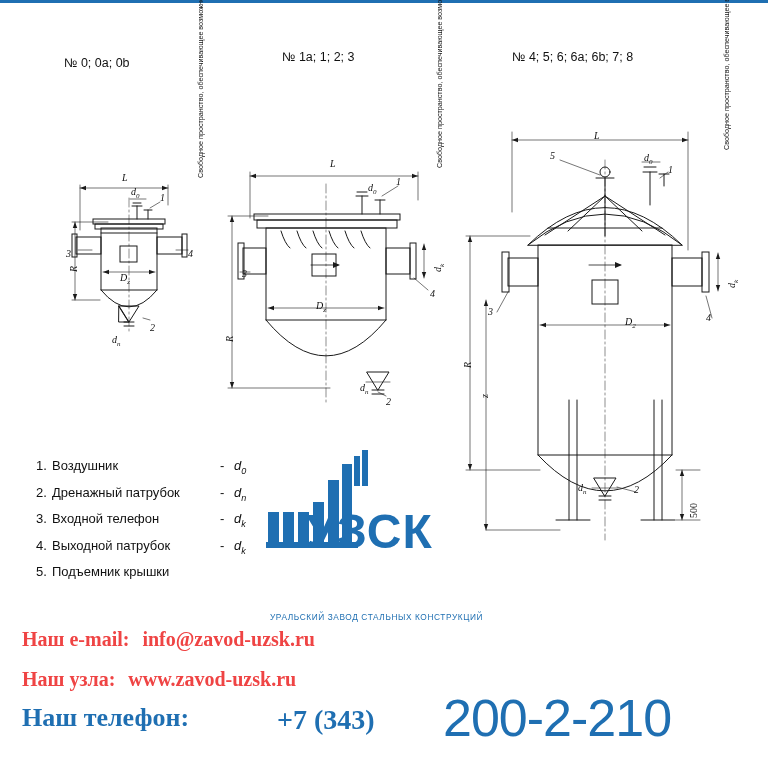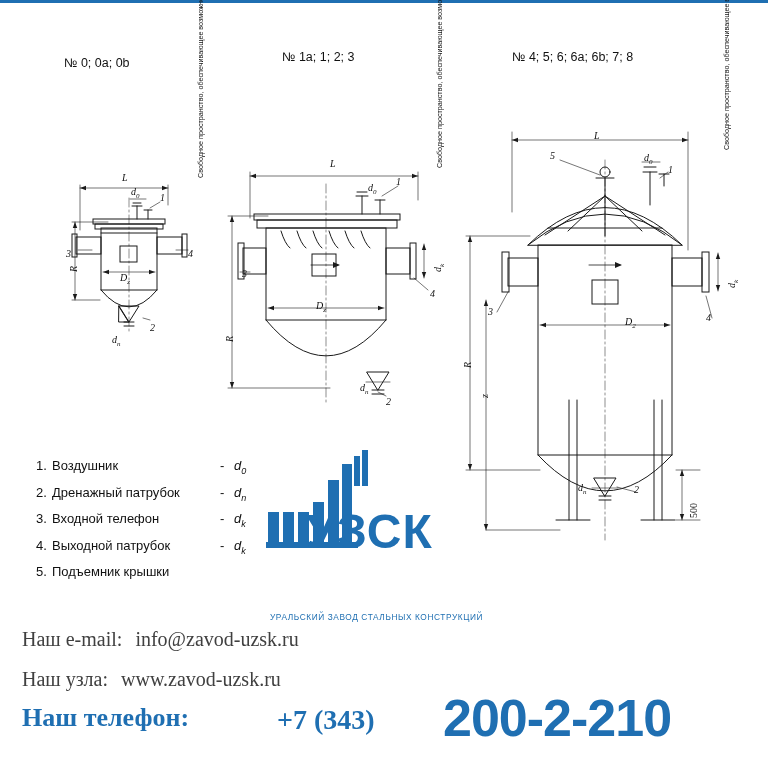--- a/index.html
+++ b/index.html
@@ -54,41 +54,41 @@
   }
   .logo-sub{
     position:absolute;left:12px;top:114px;
     font-size:8.3px;color:#1f6fb2;letter-spacing:0.6px;
     font-family:"Liberation Sans", sans-serif;
     margin-top:48px;
   }
   .contact{
     position:absolute;left:22px;
     font-family:"Liberation Serif", serif;
-    color:#404040;
-    font-weight:normal;
+    color:#ef4444;
+    font-weight:bold;
     font-size:20px;
     white-space:nowrap;
   }
   .c-mail{top:628px;}
   .c-site{top:668px;}
   .c-phone-label{
     position:absolute;left:22px;top:703px;
     font-family:"Liberation Serif", serif;
     color:#1f6fb2;font-weight:bold;font-size:26px;white-space:nowrap;
   }
   .c-code{
     position:absolute;left:277px;top:704px;
     font-family:"Liberation Serif", serif;
     color:#1f6fb2;font-weight:bold;font-size:28px;white-space:nowrap;
   }
   .c-number{
     position:absolute;left:443px;top:688px;
     font-family:"Liberation Sans", sans-serif;
-    color:#1f6fb2;font-weight:bold;font-size:52px;letter-spacing:-1px;white-space:nowrap;
+    color:#1f6fb2;font-weight:normal;font-size:52px;letter-spacing:-1px;white-space:nowrap;
   }
   .lbl{
     position:absolute;font-size:10px;color:#111;white-space:nowrap;
     font-family:"Liberation Serif", serif;font-style:italic;
   }
   .lbl sub{font-size:7px;font-style:italic;}
   .lbl-up{
     position:absolute;font-size:10px;color:#111;white-space:nowrap;
     font-family:"Liberation Serif", serif;font-style:italic;
     transform-origin:0 0;transform:rotate(-90deg);

